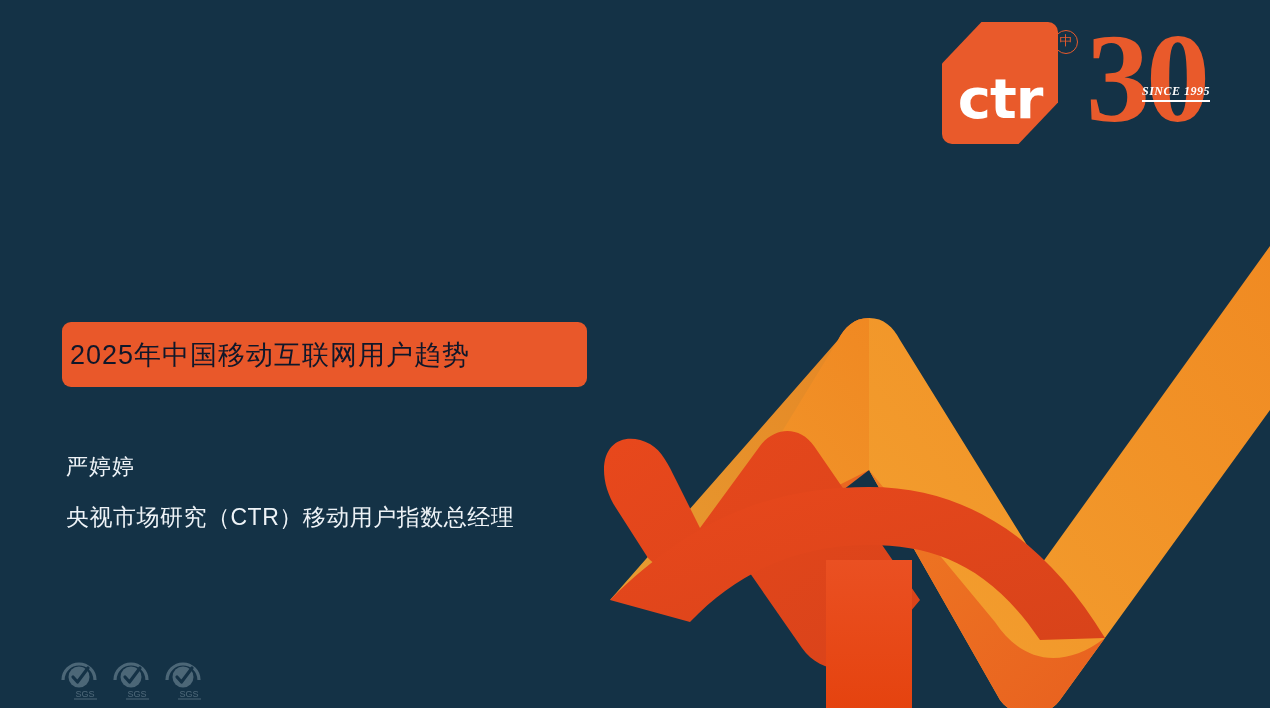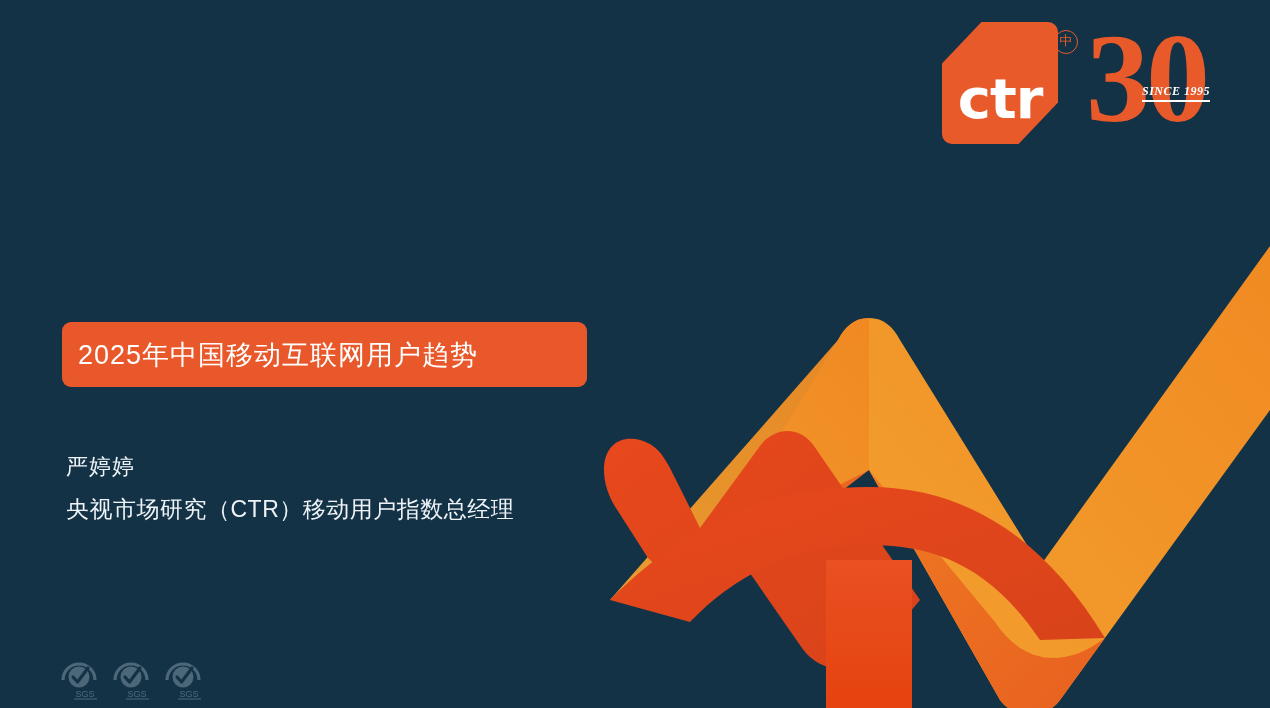--- a/index.html
+++ b/index.html
@@ -131,38 +131,38 @@
     left: 62px;
     top: 322px;
     width: 525px;
     height: 65px;
     background: #E9582A;
     border-radius: 9px;
     display: flex;
     align-items: center;
   }
   .banner-text {
-    color: #ffffff;
+    color: #0f172a;
     font-size: 27px;
     letter-spacing: 1px;
-    padding-left: 16px;
+    padding-left: 8px;
     white-space: nowrap;
   }
 
   
   .presenter {
     position: absolute;
     left: 66px;
     top: 452px;
   }
   .presenter-name {
     color: #eef3f7;
     font-size: 22px;
     letter-spacing: 1px;
-    margin-bottom: 12px;
+    margin-bottom: 20px;
   }
   .presenter-role {
     color: #eef3f7;
     font-size: 23px;
     letter-spacing: 0.5px;
     white-space: nowrap;
   }
 
   
   .sgs-row {

